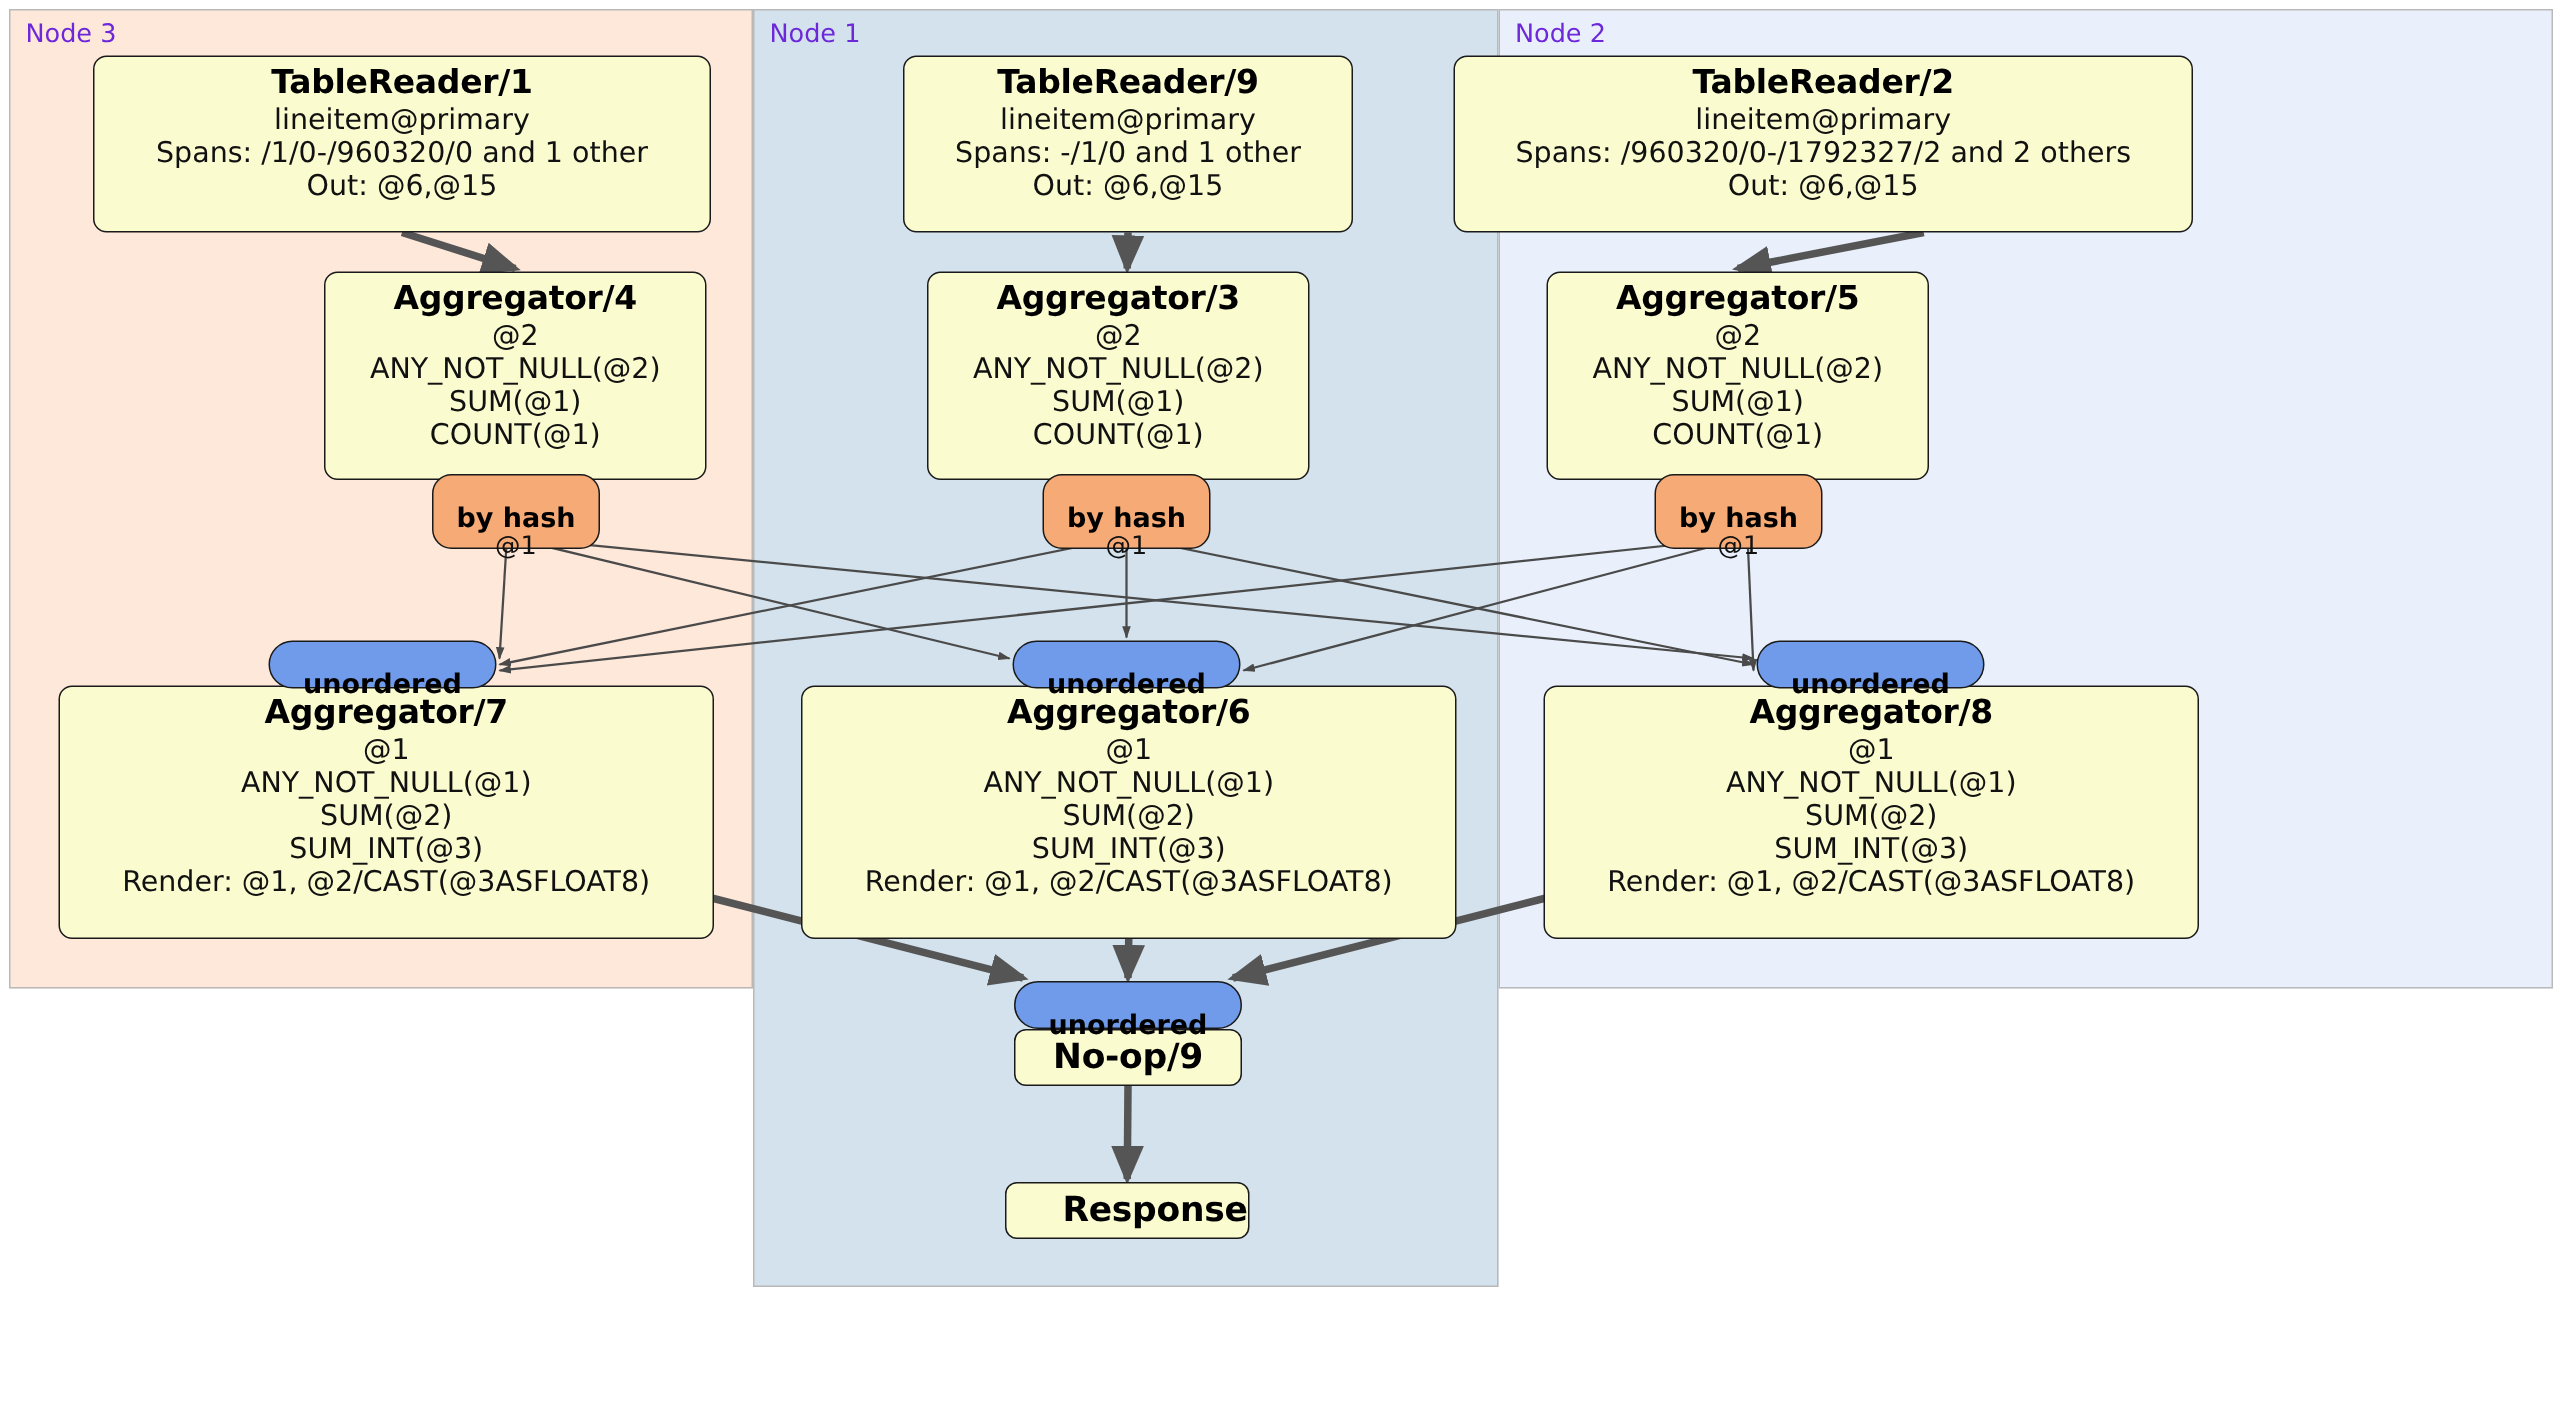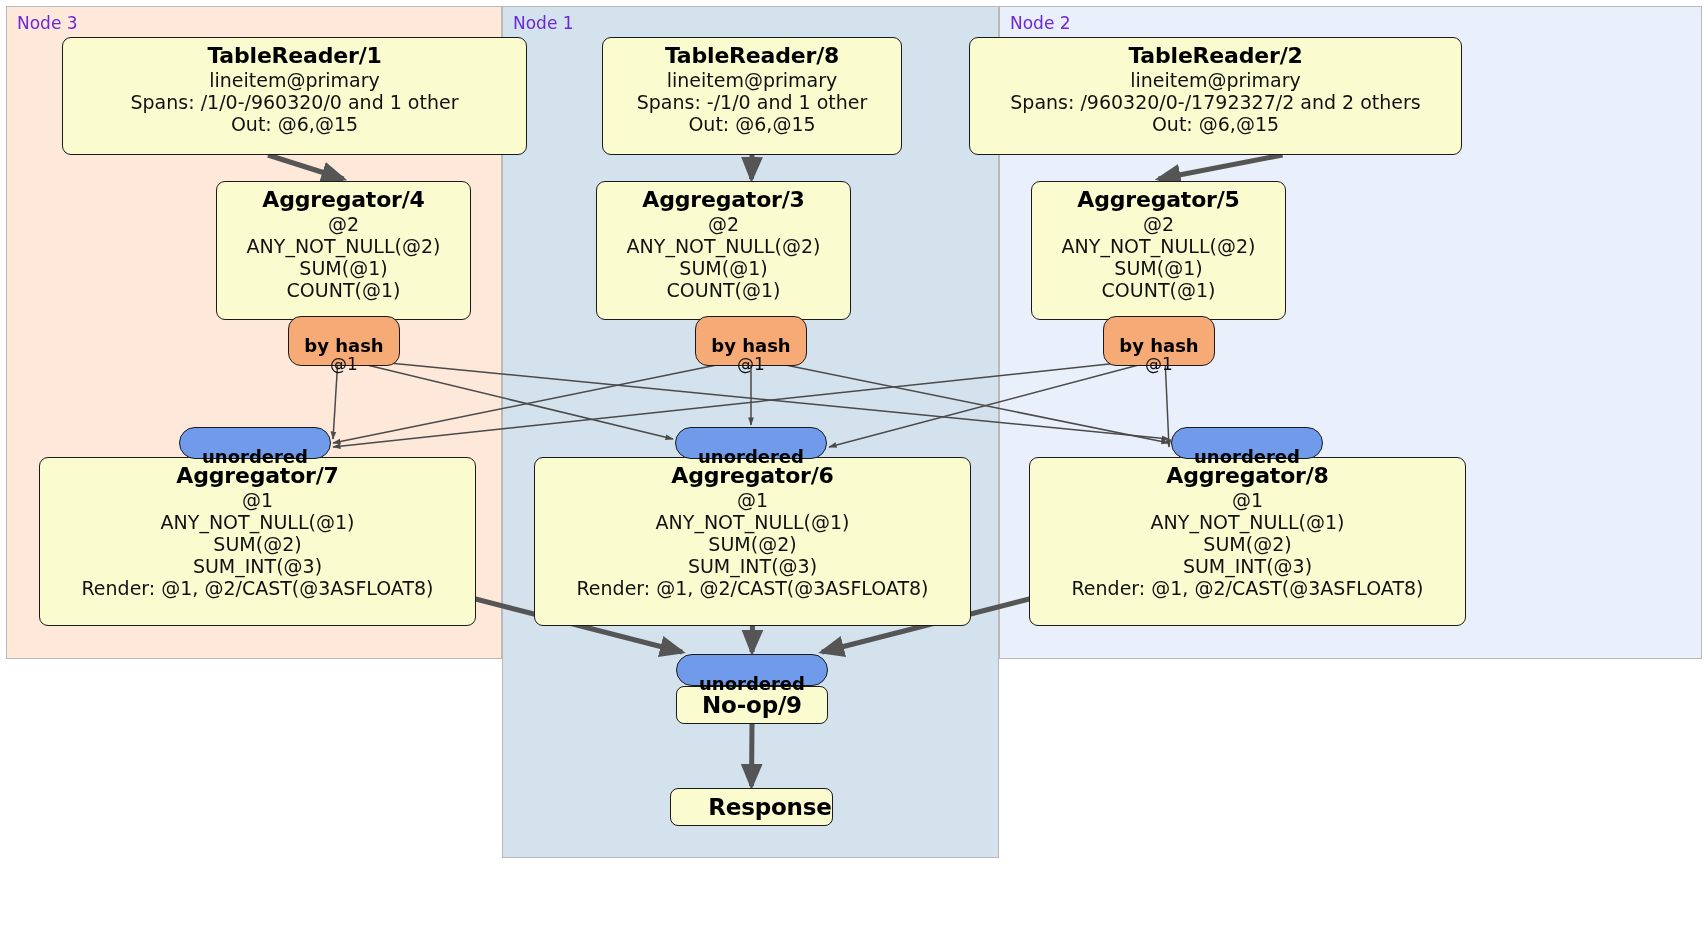--- a/index.html
+++ b/index.html
@@ -143,46 +143,46 @@
       </g>
     <g id="edges-merge">
         <line x1="464" y1="596" x2="682" y2="652" stroke="#555555" stroke-width="5" marker-end="url(#arrow-thick)"></line>
         <line x1="752.5" y1="626" x2="752" y2="652" stroke="#555555" stroke-width="5" marker-end="url(#arrow-thick)"></line>
         <line x1="1041" y1="596" x2="822" y2="652" stroke="#555555" stroke-width="5" marker-end="url(#arrow-thick)"></line>
         <line x1="752" y1="724" x2="751.5" y2="786" stroke="#555555" stroke-width="5" marker-end="url(#arrow-thick)"></line>
       </g>
   </svg>
 
   <div id="boxes">
-      <div class="proc-box" style="left: 62px; top: 37px; width: 465px; height: 118px;">
+      <div class="proc-box" style="left: 62px; top: 37px; width: 412px; height: 118px;">
         <div class="proc-title">TableReader/1</div>
         <div class="proc-line">lineitem@primary</div>
         <div class="proc-line">Spans: /1/0-/960320/0 and 1 other</div>
         <div class="proc-line">Out: @6,@15</div>
       </div>
       <div class="proc-box" style="left: 602px; top: 37px; width: 300px; height: 118px;">
-        <div class="proc-title">TableReader/8</div>
+        <div class="proc-title">TableReader/9</div>
         <div class="proc-line">lineitem@primary</div>
         <div class="proc-line">Spans: -/1/0 and 1 other</div>
         <div class="proc-line">Out: @6,@15</div>
       </div>
       <div class="proc-box" style="left: 969px; top: 37px; width: 493px; height: 118px;">
         <div class="proc-title">TableReader/2</div>
         <div class="proc-line">lineitem@primary</div>
         <div class="proc-line">Spans: /960320/0-/1792327/2 and 2 others</div>
         <div class="proc-line">Out: @6,@15</div>
       </div>
       <div class="proc-box" style="left: 216px; top: 181px; width: 255px; height: 139px;">
         <div class="proc-title">Aggregator/4</div>
         <div class="proc-line">@2</div>
         <div class="proc-line">ANY_NOT_NULL(@2)</div>
         <div class="proc-line">SUM(@1)</div>
         <div class="proc-line">COUNT(@1)</div>
       </div>
-      <div class="proc-box" style="left: 596px; top: 181px; width: 255px; height: 139px;">
+      <div class="proc-box" style="left: 618px; top: 181px; width: 255px; height: 139px;">
         <div class="proc-title">Aggregator/3</div>
         <div class="proc-line">@2</div>
         <div class="proc-line">ANY_NOT_NULL(@2)</div>
         <div class="proc-line">SUM(@1)</div>
         <div class="proc-line">COUNT(@1)</div>
       </div>
       <div class="proc-box" style="left: 1031px; top: 181px; width: 255px; height: 139px;">
         <div class="proc-title">Aggregator/5</div>
         <div class="proc-line">@2</div>
         <div class="proc-line">ANY_NOT_NULL(@2)</div>

